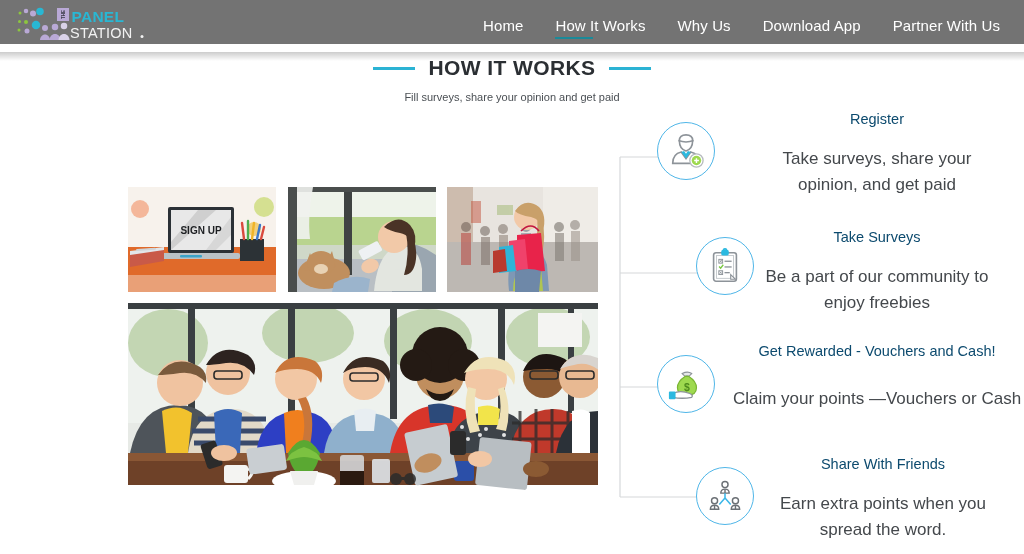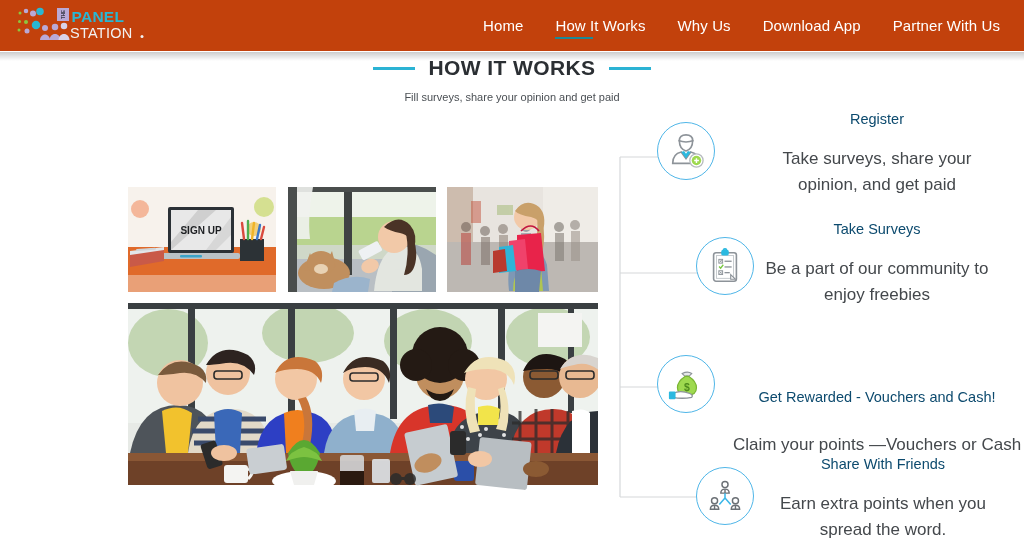--- a/index.html
+++ b/index.html
@@ -6,22 +6,22 @@
   html, body {
     width: 1024px; height: 554px;
     background: #ffffff;
     font-family: "Liberation Sans", sans-serif;
     overflow: hidden;
   }
 
   
   .header {
     position: absolute; left: 0; top: 0;
-    width: 1024px; height: 51px;
-    background: #c2410c;
+    width: 1024px; height: 44px;
+    background: #737373;
     display: flex; align-items: center;
     z-index: 20;
   }
   .header-shadow {
     position: absolute; left: 0; top: 52px;
     width: 1024px; height: 9px;
     background: linear-gradient(to bottom, rgba(0,0,0,0.20), rgba(0,0,0,0));
     z-index: 19; pointer-events: none;
   }
 
@@ -468,37 +468,37 @@
         <path d="M14.3 13.8 l2.4 2.4 M16.7 13.8 l-2.4 2.4" stroke="#8d9399" stroke-width=".9"></path>
         <line x1="19.5" y1="15" x2="27" y2="15" stroke="#8d9399" stroke-width="1.4"></line>
         <path d="M13.8 20.5 l1.6 1.8 l2.8 -3.6" fill="none" stroke="#7ac943" stroke-width="1.4"></path>
         <line x1="19.5" y1="21" x2="27" y2="21" stroke="#8d9399" stroke-width="1.4"></line>
         <rect x="13.5" y="25" width="4" height="4" fill="none" stroke="#8d9399" stroke-width="1"></rect>
         <path d="M14.3 25.8 l2.4 2.4 M16.7 25.8 l-2.4 2.4" stroke="#8d9399" stroke-width=".9"></path>
         <line x1="19.5" y1="27" x2="25" y2="27" stroke="#8d9399" stroke-width="1.4"></line>
         <path d="M26 29 l5 5 h-5z" fill="#ffffff" stroke="#8d9399" stroke-width="1.2"></path>
       </svg>
     </div>
-    <div class="step-text" style="left:130px; top:110px; width:294px;">
+    <div class="step-text" style="left:130px; top:118px; width:294px;">
       <div class="step-title">Take Surveys</div>
       <div class="step-desc" style="padding:0 18px;">Be a part of our community to enjoy freebies</div>
     </div>
   </div>
 
   <div class="step">
     <div class="step-icon" style="left:57px; top:245px;">
       <svg width="38" height="38" viewBox="0 0 40 40" aria-hidden="true">
         <path d="M16 9 q6 -3 10 0 l-3 3 q-2 -1 -4 0z" fill="#e6e8ea" stroke="#8d9399" stroke-width="1.2"></path>
         <path d="M19 12 q-8 5 -8 12 q0 8 10 8 q10 0 10 -8 q0 -7 -8 -12z" fill="#9ed94f" stroke="#7ab534" stroke-width="1.3"></path>
         <text x="21" y="27" font-family="Liberation Sans, sans-serif" font-size="11" font-weight="bold" fill="#4e8a1d" text-anchor="middle">$</text>
         <path d="M6 30 q8 -4 18 0 q4 2 2 4 q-10 2 -20 0z" fill="#ffffff" stroke="#8d9399" stroke-width="1.4"></path>
         <rect x="2" y="28" width="7" height="8" rx="1" fill="#2bb9e0"></rect>
       </svg>
     </div>
-    <div class="step-text" style="left:130px; top:232px; width:294px;margin-top:46px;">
+    <div class="step-text" style="left:130px; top:232px; width:294px;">
       <div class="step-title" style="padding:0 26px;">Get Rewarded - Vouchers and Cash!</div>
       <div class="step-desc" style="margin-top:26px;">Claim your points —Vouchers or Cash</div>
     </div>
   </div>
 
   <div class="step">
     <div class="step-icon" style="left:96px; top:357px;">
       <svg width="38" height="38" viewBox="0 0 40 40" aria-hidden="true">
         <g fill="none" stroke="#6b7075" stroke-width="1.5">
           <circle cx="20" cy="8" r="3.2"></circle>

